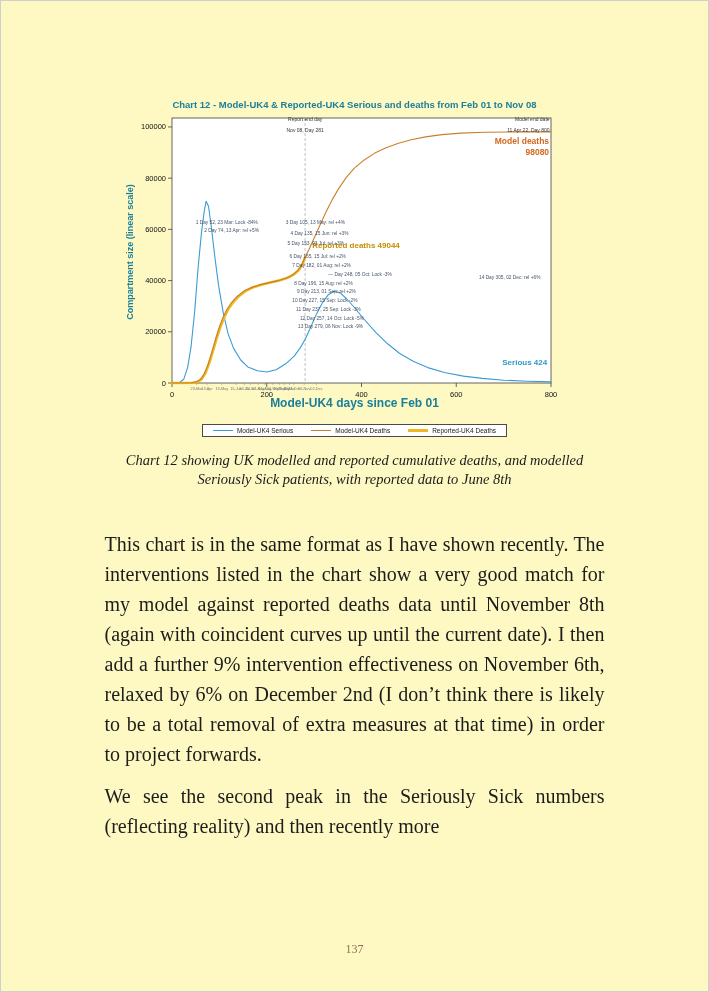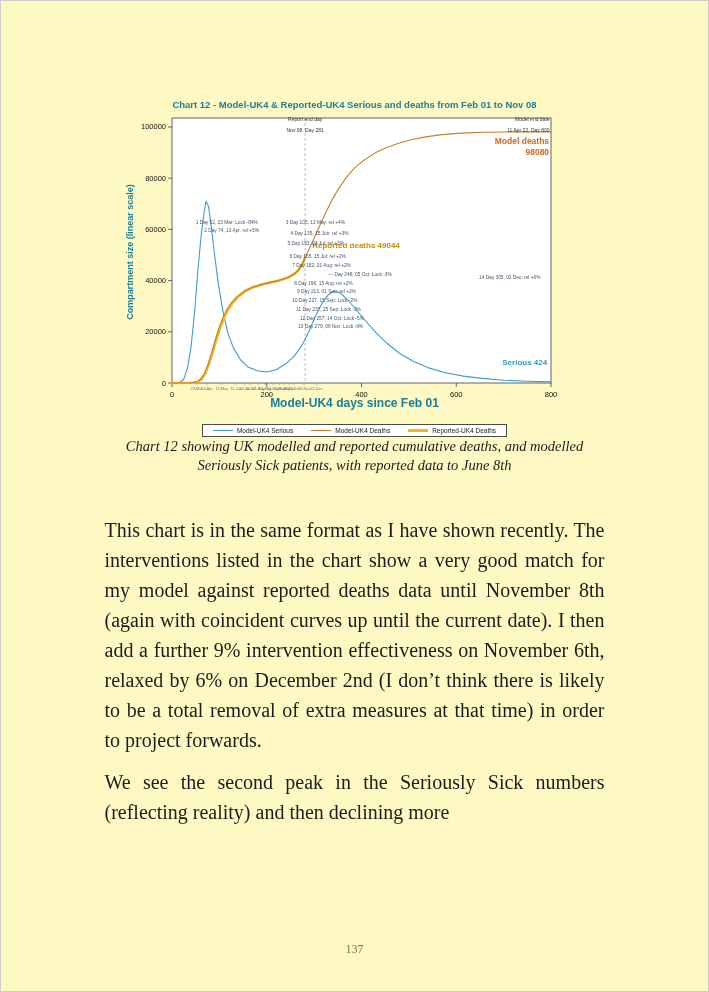--- a/index.html
+++ b/index.html
@@ -17,21 +17,21 @@
     white-space:nowrap;color:#1a7f9b;font-weight:bold;font-size:9px;
   }
   #chart-svg{position:absolute;left:0;top:0;font-family:"Liberation Sans",sans-serif;}
   .x-axis-label{margin-top:-6px;text-align:center;color:#1a7f9b;font-weight:bold;font-size:12px;}
   .legend-wrap{margin-top:7px;text-align:center;}
   #legend-box{display:inline-flex;gap:18px;border:1px solid #4a4a4a;padding:2px 10px;align-items:center;background:#fff;}
   .lg-item{display:inline-flex;align-items:center;gap:4px;}
   .lg-swatch{display:inline-block;width:20px;height:0;border-top:1.5px solid #000;}
   .lg-label{font-size:6.5px;color:#1a1a1a;}
   
-  .figure-caption{text-align:center;font-style:italic;font-size:14.5px;line-height:19px;color:#1b1b1b;}
+  .figure-caption{margin-top:14px;text-align:center;font-style:italic;font-size:14.5px;line-height:19px;color:#1b1b1b;}
   
   .body-par{width:500px;margin:4px auto;text-align:justify;font-size:20px;line-height:30px;color:#1c1c1c;}
   .para1{margin-top:40px;}
   .para2{margin-top:12px;}
   
   .page-number{position:absolute;bottom:34px;left:0;width:100%;text-align:center;font-size:12px;color:#8a7154;}
 </style>
 </head>
 <body>
 
@@ -145,17 +145,17 @@
         </span>
     </div>
   </div>
 
   <div class="figure-caption">
     <div>Chart 12 showing UK modelled and reported cumulative deaths, and modelled</div>
     <div>Seriously Sick patients, with reported data to June 8th</div>
   </div>
 
   <p class="body-par para1">This chart is in the same format as I have shown recently. The interventions listed in the chart show a very good match for my model against reported deaths data until November 8th (again with coincident curves up until the current date). I then add a further 9% intervention effectiveness on November 6th, relaxed by 6% on December 2nd (I don’t think there is likely to be a total removal of extra measures at that time) in order to project forwards.</p>
-  <p class="body-par para2">We see the second peak in the Seriously Sick numbers (reflecting reality) and then declining more</p>
+  <p class="body-par para2">We see the second peak in the Seriously Sick numbers (reflecting reality) and then recently more</p>
 
   <div class="page-number">137</div>
 
 </div>
 
 </body></html>

